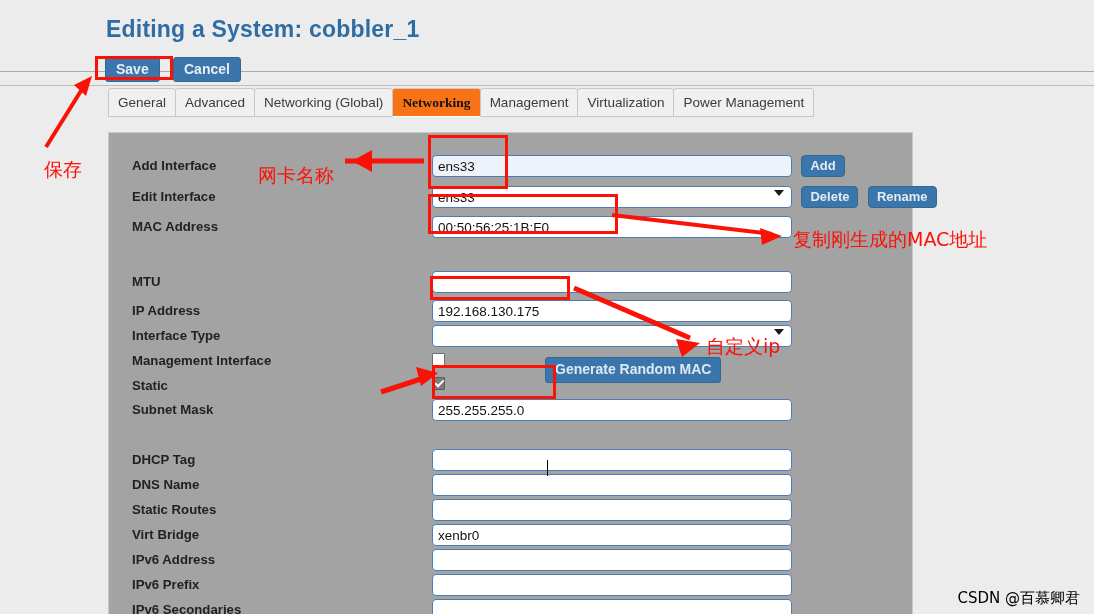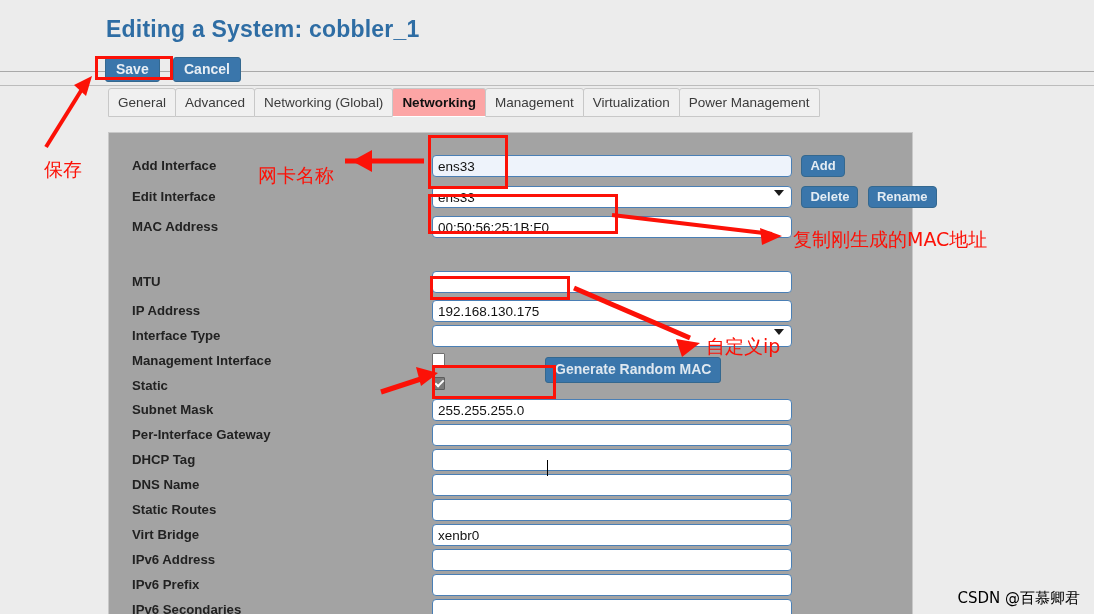--- a/index.html
+++ b/index.html
@@ -51,25 +51,25 @@
     color:#3b3b3b;
     background:#f0f0f0;
     border:1px solid #c8c8c8;
     border-bottom:1px solid #c8c8c8;
     margin-right:-1px;
     border-radius:3px 3px 0 0;
     white-space:nowrap;
     cursor:pointer;
   }
   .tab.active {
-    background:#fca5a5;
+    background:#f97316;
     color:#111;
     font-weight:bold;
     border-bottom-color:#ffffff;
-    position:relative; z-index:3;
+    position:relative; z-index:3;font-family:Liberation Serif, serif;
   }
 
   
   #panel {
     position:absolute; left:108px; top:132px;
     width:805px; height:498px;
     background:#a3a3a3;
     border:1px solid #c8c8c8;
     border-top:1px solid #c8c8c8;
   }
@@ -263,26 +263,20 @@
       </div>
     </div>
 
     <div class="row" style="top:268px;">
       <div class="lbl">Subnet Mask</div>
       <div class="ctl">
         <input class="inp" value="255.255.255.0" style="">
       </div>
     </div>
 
-    <div class="row" style="top:293px;">
-      <div class="lbl">Per-Interface Gateway</div>
-      <div class="ctl">
-        <input class="inp" value="" style="">
-      </div>
-    </div>
 
     <div class="row" style="top:318px;">
       <div class="lbl">DHCP Tag</div>
       <div class="ctl">
         <input class="inp" value="" style="">
       </div>
     </div>
 
     <div class="row" style="top:343px;">
       <div class="lbl">DNS Name</div>

